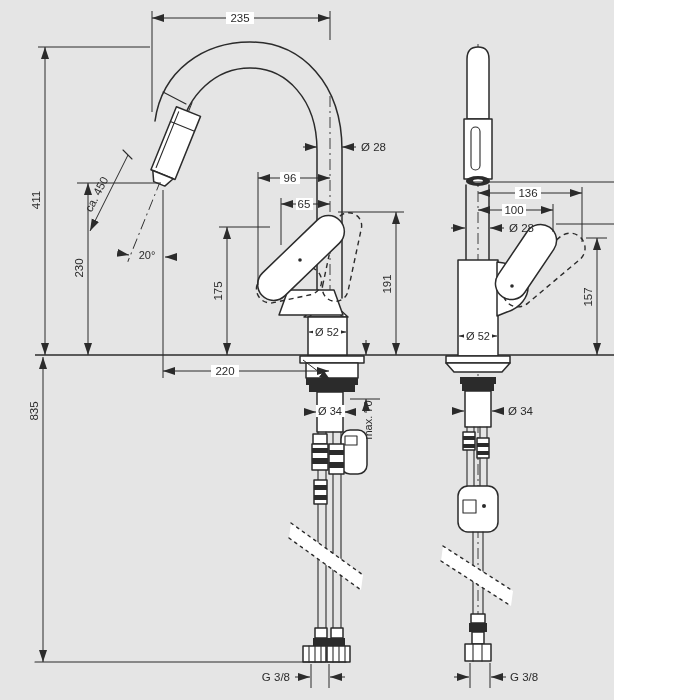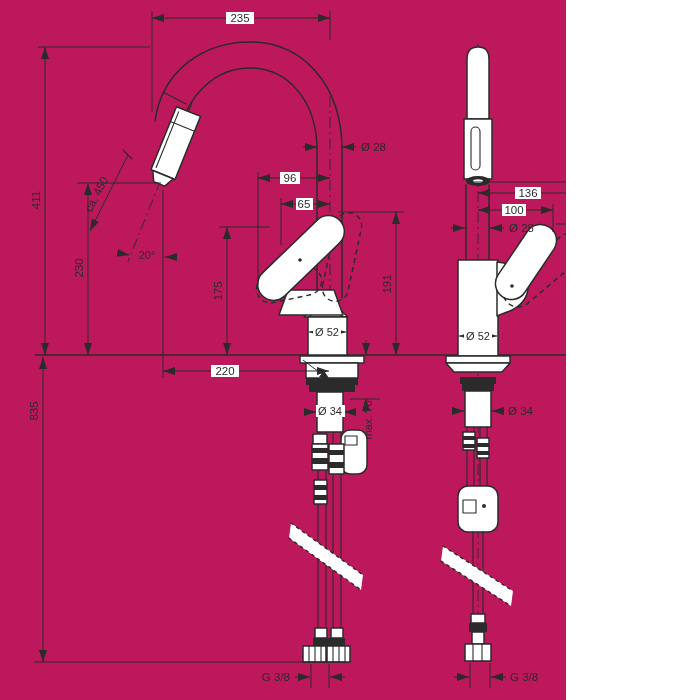--- a/index.html
+++ b/index.html
@@ -1,16 +1,16 @@
 <!DOCTYPE html>
 <html><head>
 <meta charset="utf-8">
 <style>
   html,body{margin:0;padding:0;background:#fff;}
-  .page{width:566px;height:700px;background:#be185d;position:relative;overflow:hidden;}
+  .page{width:614px;height:700px;background:#e5e5e5;position:relative;overflow:hidden;}
   svg{display:block;}
   
   .obj{fill:none;stroke:#2b2b2b;stroke-width:1.5;stroke-linejoin:round;stroke-linecap:round;}
   .obj2{fill:none;stroke:#2b2b2b;stroke-width:1.1;stroke-linejoin:round;stroke-linecap:round;}
   .wht{fill:#ffffff;stroke:#2b2b2b;stroke-width:1.5;stroke-linejoin:round;}
   .blk{fill:#2b2b2b;stroke:none;}
   
   .dim{fill:none;stroke:#2b2b2b;stroke-width:1;}
   .ae{marker-end:url(#arw);}
   .ab{marker-start:url(#arw);marker-end:url(#arw);}

